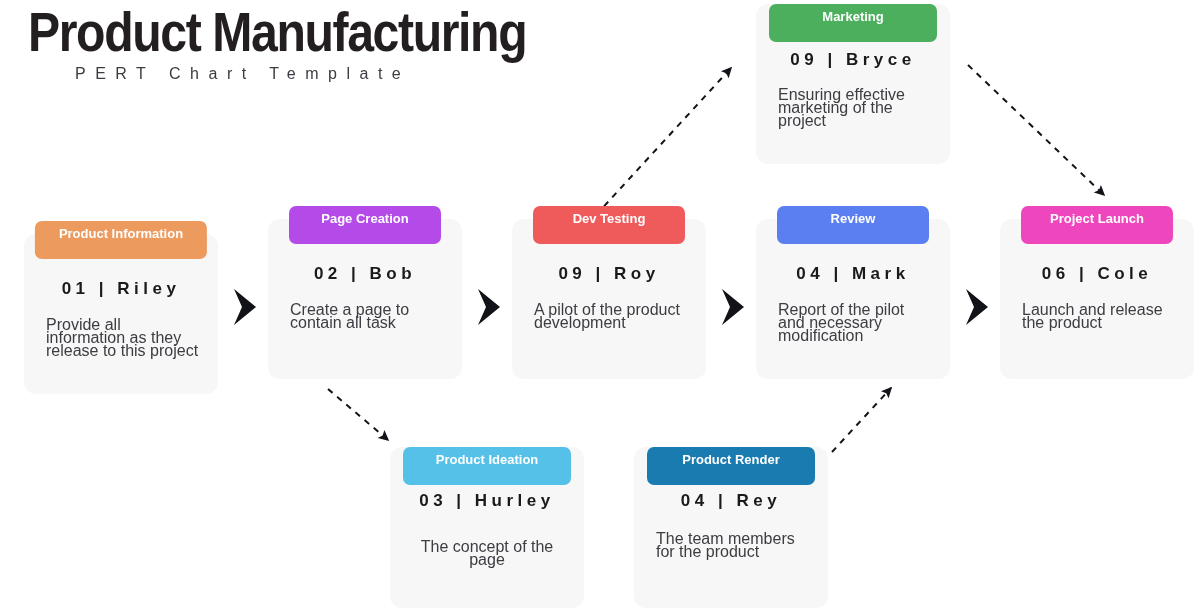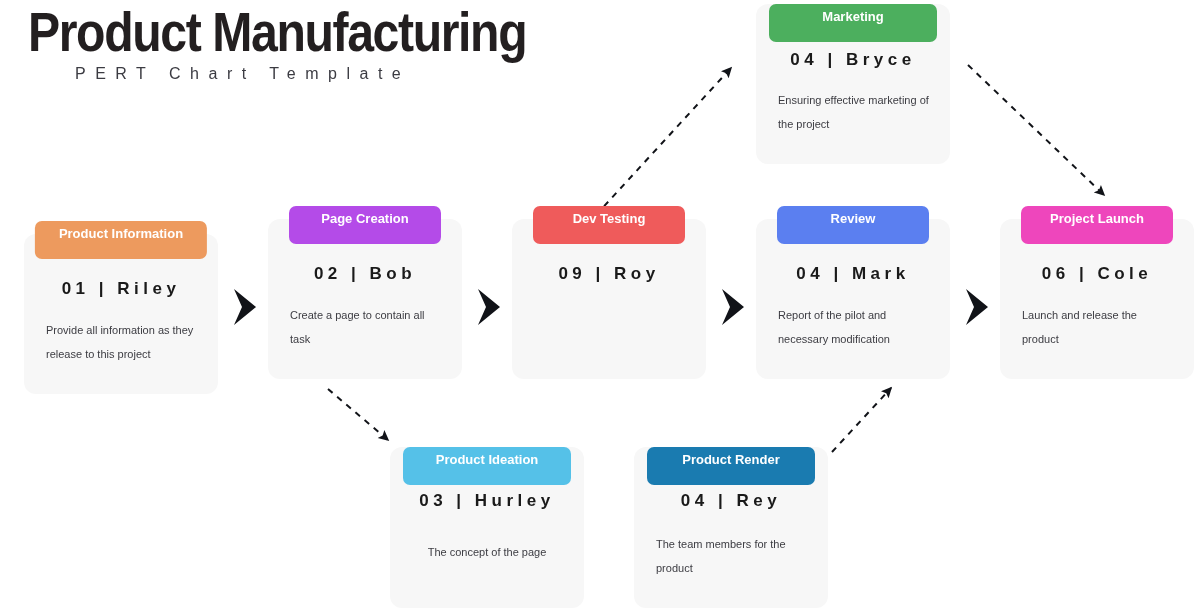--- a/index.html
+++ b/index.html
@@ -82,22 +82,22 @@
     font-weight: bold;
     color: #1a1a1a;
     letter-spacing: 4.5px;
     white-space: nowrap;
   }
   .card-desc {
     position: absolute;
     left: 22px;
     right: 18px;
     top: 84px;
-    font-size: 11px;
-    line-height: 24px;
+    font-size: 16px;
+    line-height: 13px;
     color: #3c3c42;
   }
   .card-desc.centered {
     text-align: center;
     left: 14px;
     right: 14px;
   }
 
   
   .chevron {
@@ -150,37 +150,38 @@
 
 <div class="card" style="left:268px; top:219px; width:194px; height:160px;">
   <div class="card-label" style="background:#b44be8;">Page Creation</div>
   <div class="card-code">02  |  Bob</div>
   <div class="card-desc">Create a page to contain all task</div>
 </div>
 
 <div class="card" style="left:512px; top:219px; width:194px; height:160px;">
   <div class="card-label" style="background:#ef5b5b;">Dev Testing</div>
   <div class="card-code">09  |  Roy</div>
+  <div class="card-desc">A pilot of the product development</div>
 </div>
 
 <div class="card" style="left:756px; top:219px; width:194px; height:160px;">
   <div class="card-label" style="background:#5b7ff0;">Review</div>
   <div class="card-code">04  |  Mark</div>
   <div class="card-desc">Report of the pilot and necessary modification</div>
 </div>
 
 <div class="card" style="left:1000px; top:219px; width:194px; height:160px;">
   <div class="card-label" style="background:#ee46bc;">Project Launch</div>
   <div class="card-code">06  |  Cole</div>
   <div class="card-desc">Launch and release the product</div>
 </div>
 
 <div class="card" style="left:756px; top:4px; width:194px; height:160px;">
   <div class="card-label" style="background:#4caf5e; top:0px; min-width:168px;">Marketing</div>
-  <div class="card-code" style="top:46px;">04  |  Bryce</div>
+  <div class="card-code" style="top:46px;">09  |  Bryce</div>
   <div class="card-desc" style="top:84px;">Ensuring effective marketing of the project</div>
 </div>
 
 <div class="card" style="left:390px; top:447px; width:194px; height:161px;">
   <div class="card-label" style="background:#55c1e8; top:0px; min-width:168px;">Product Ideation</div>
   <div class="card-code" style="top:44px;">03  |  Hurley</div>
   <div class="card-desc centered" style="top:85px;margin-top:8px;">The concept of the page</div>
 </div>
 
 <div class="card" style="left:634px; top:447px; width:194px; height:161px;">

